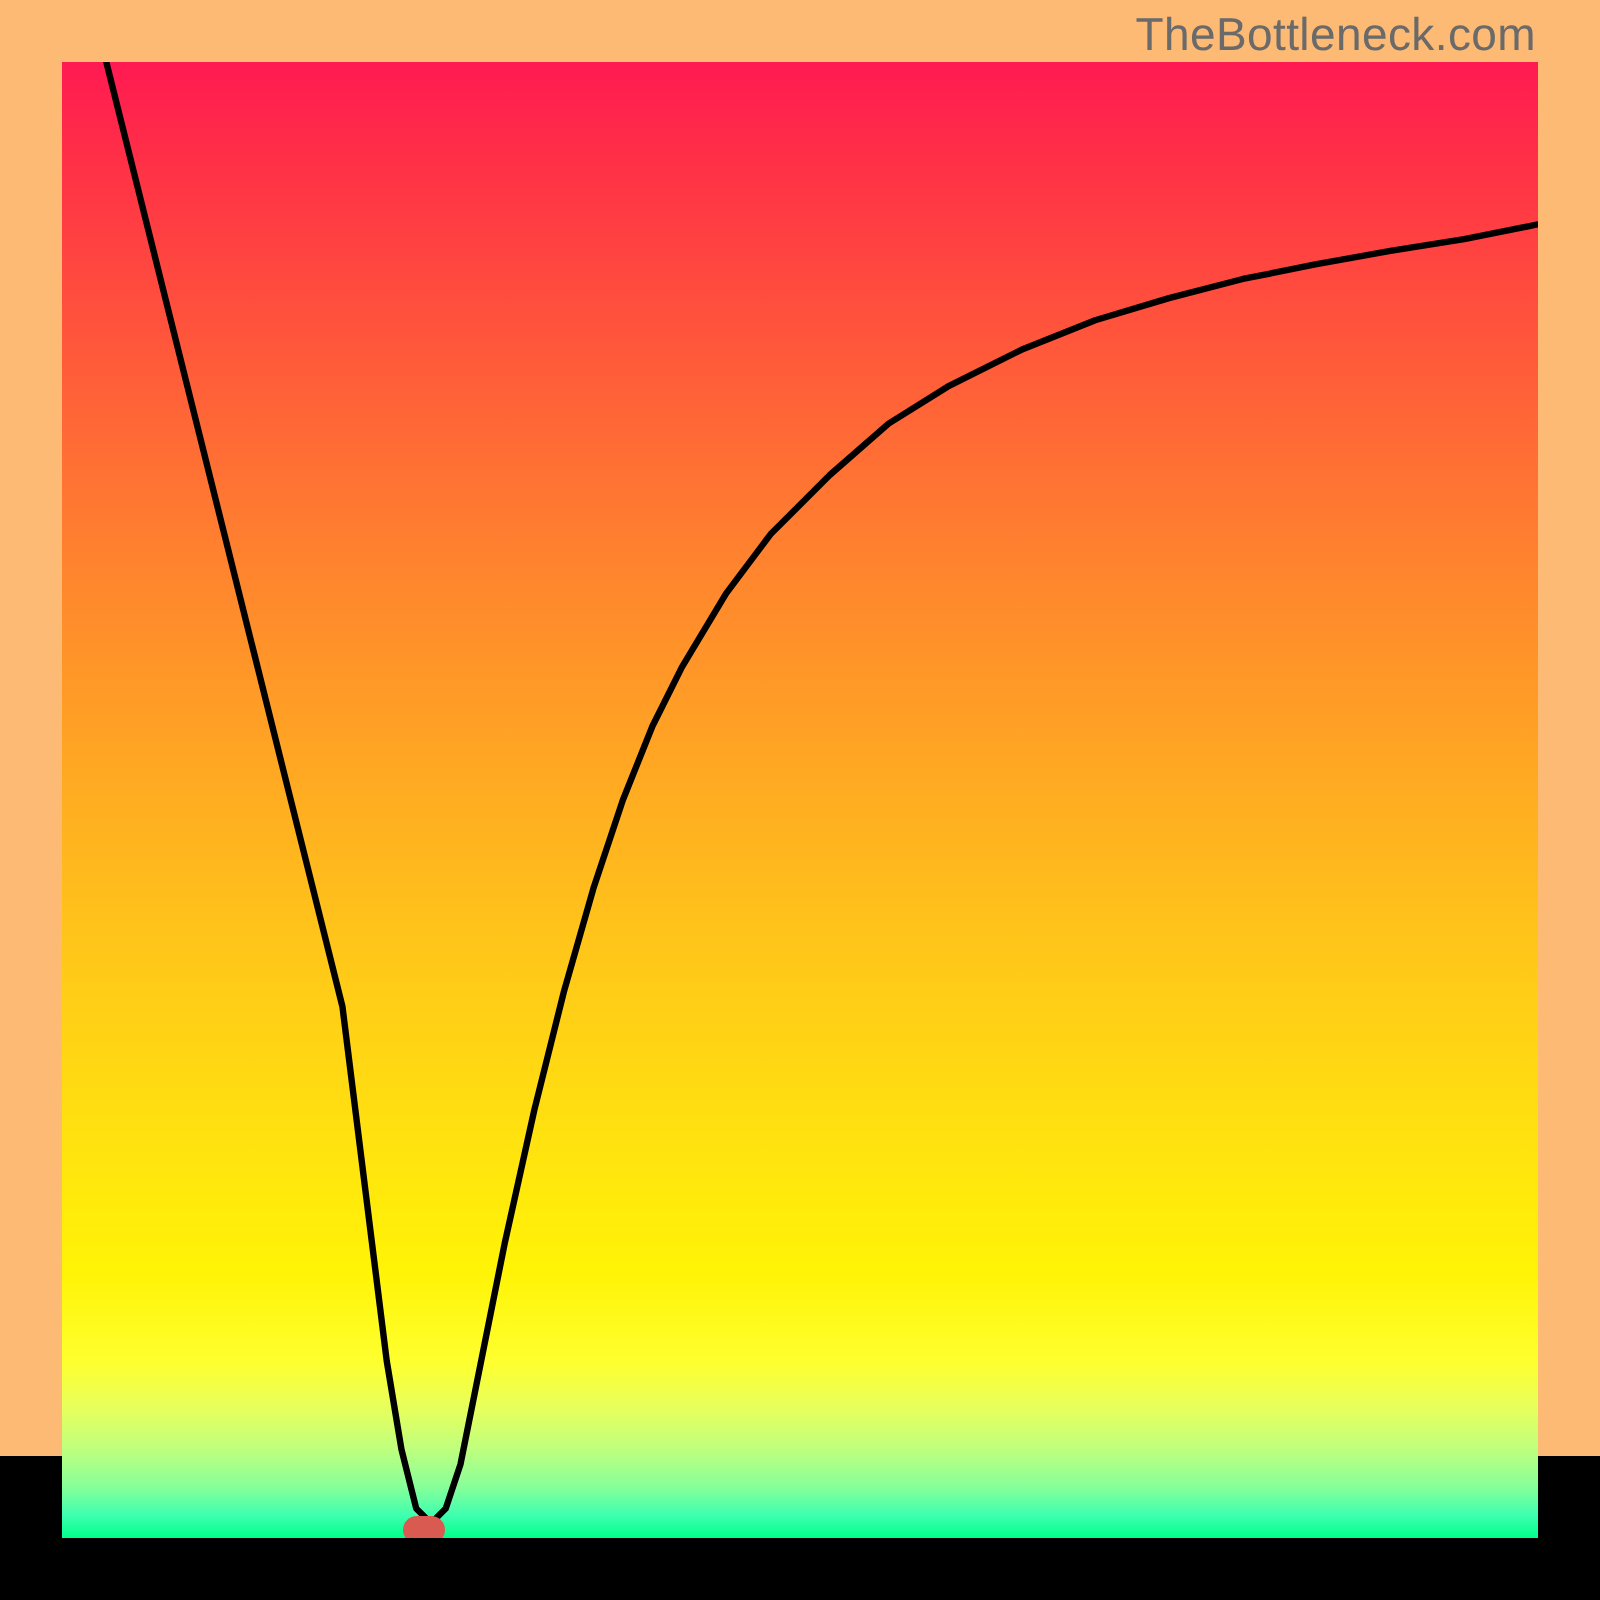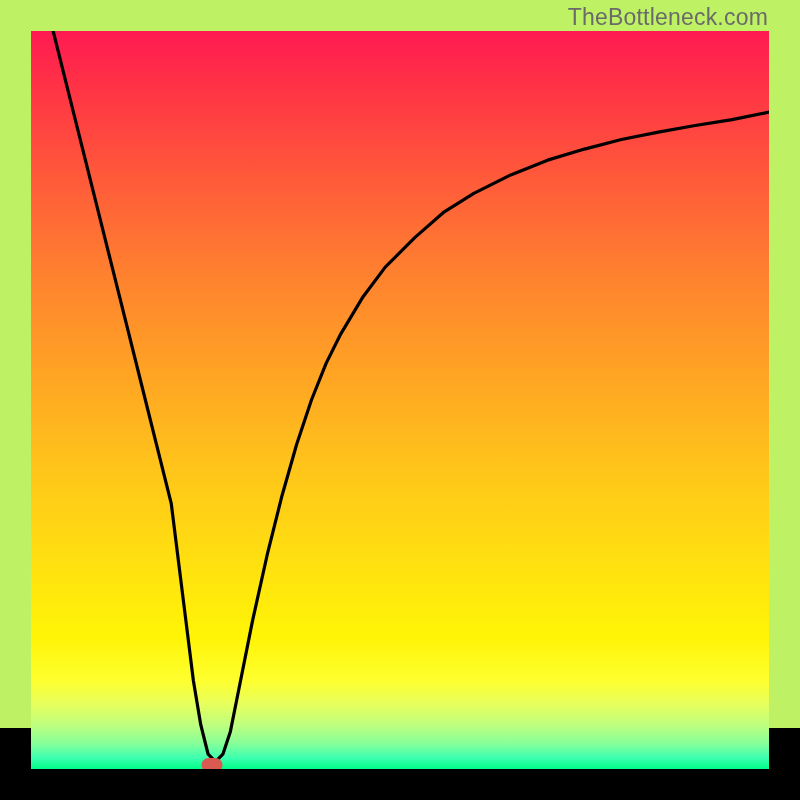--- a/index.html
+++ b/index.html
@@ -10,21 +10,21 @@
     background: #000;
     overflow: hidden;
     font-family: Arial, Helvetica, sans-serif;
   }
   .frame {
     position: absolute;
     left: 0;
     top: 0;
     width: 800px;
     height: 728px;
-    background: #bef264;
+    background: #fdba74;
   }
   .plot-area {
     position: absolute;
     left: 31px;
     top: 31px;
     width: 738px;
     height: 738px;
     overflow: hidden;
   }
   .gradient {

